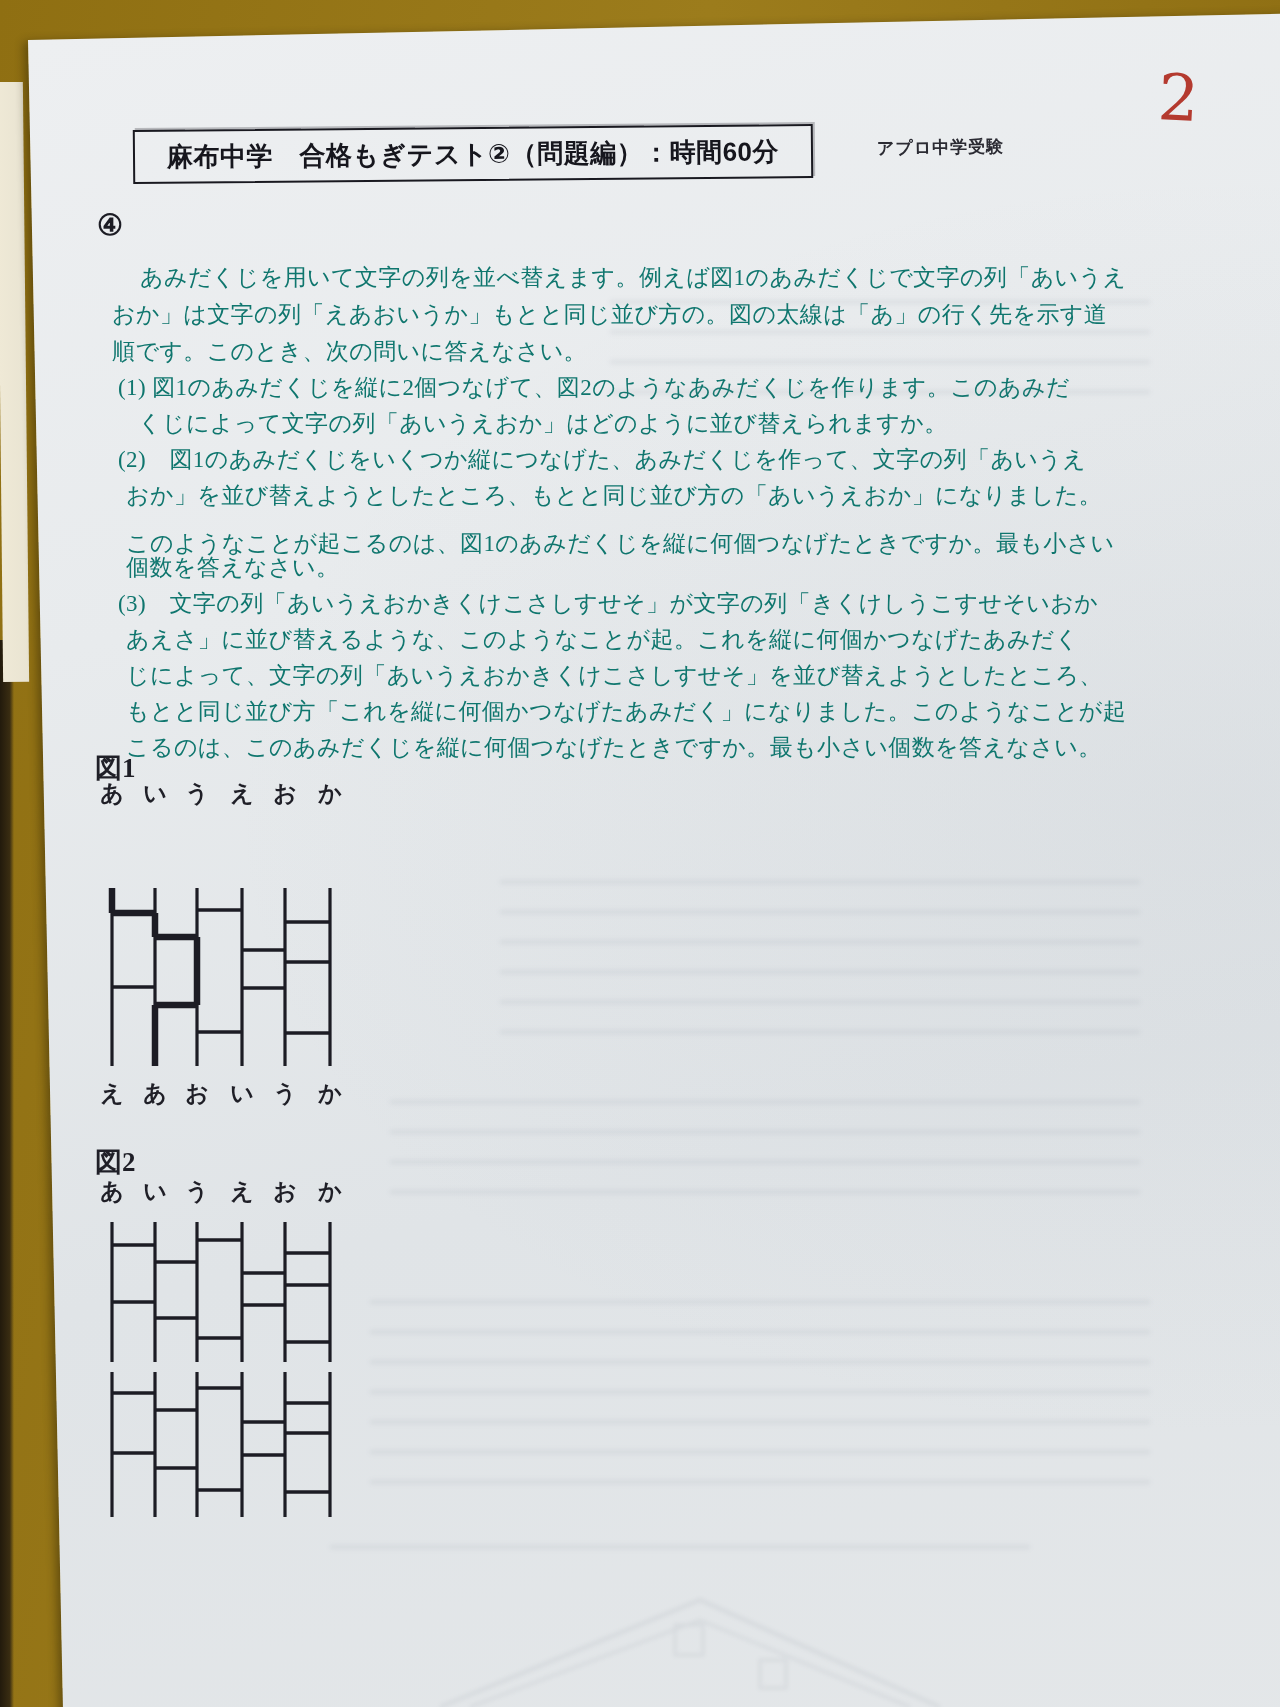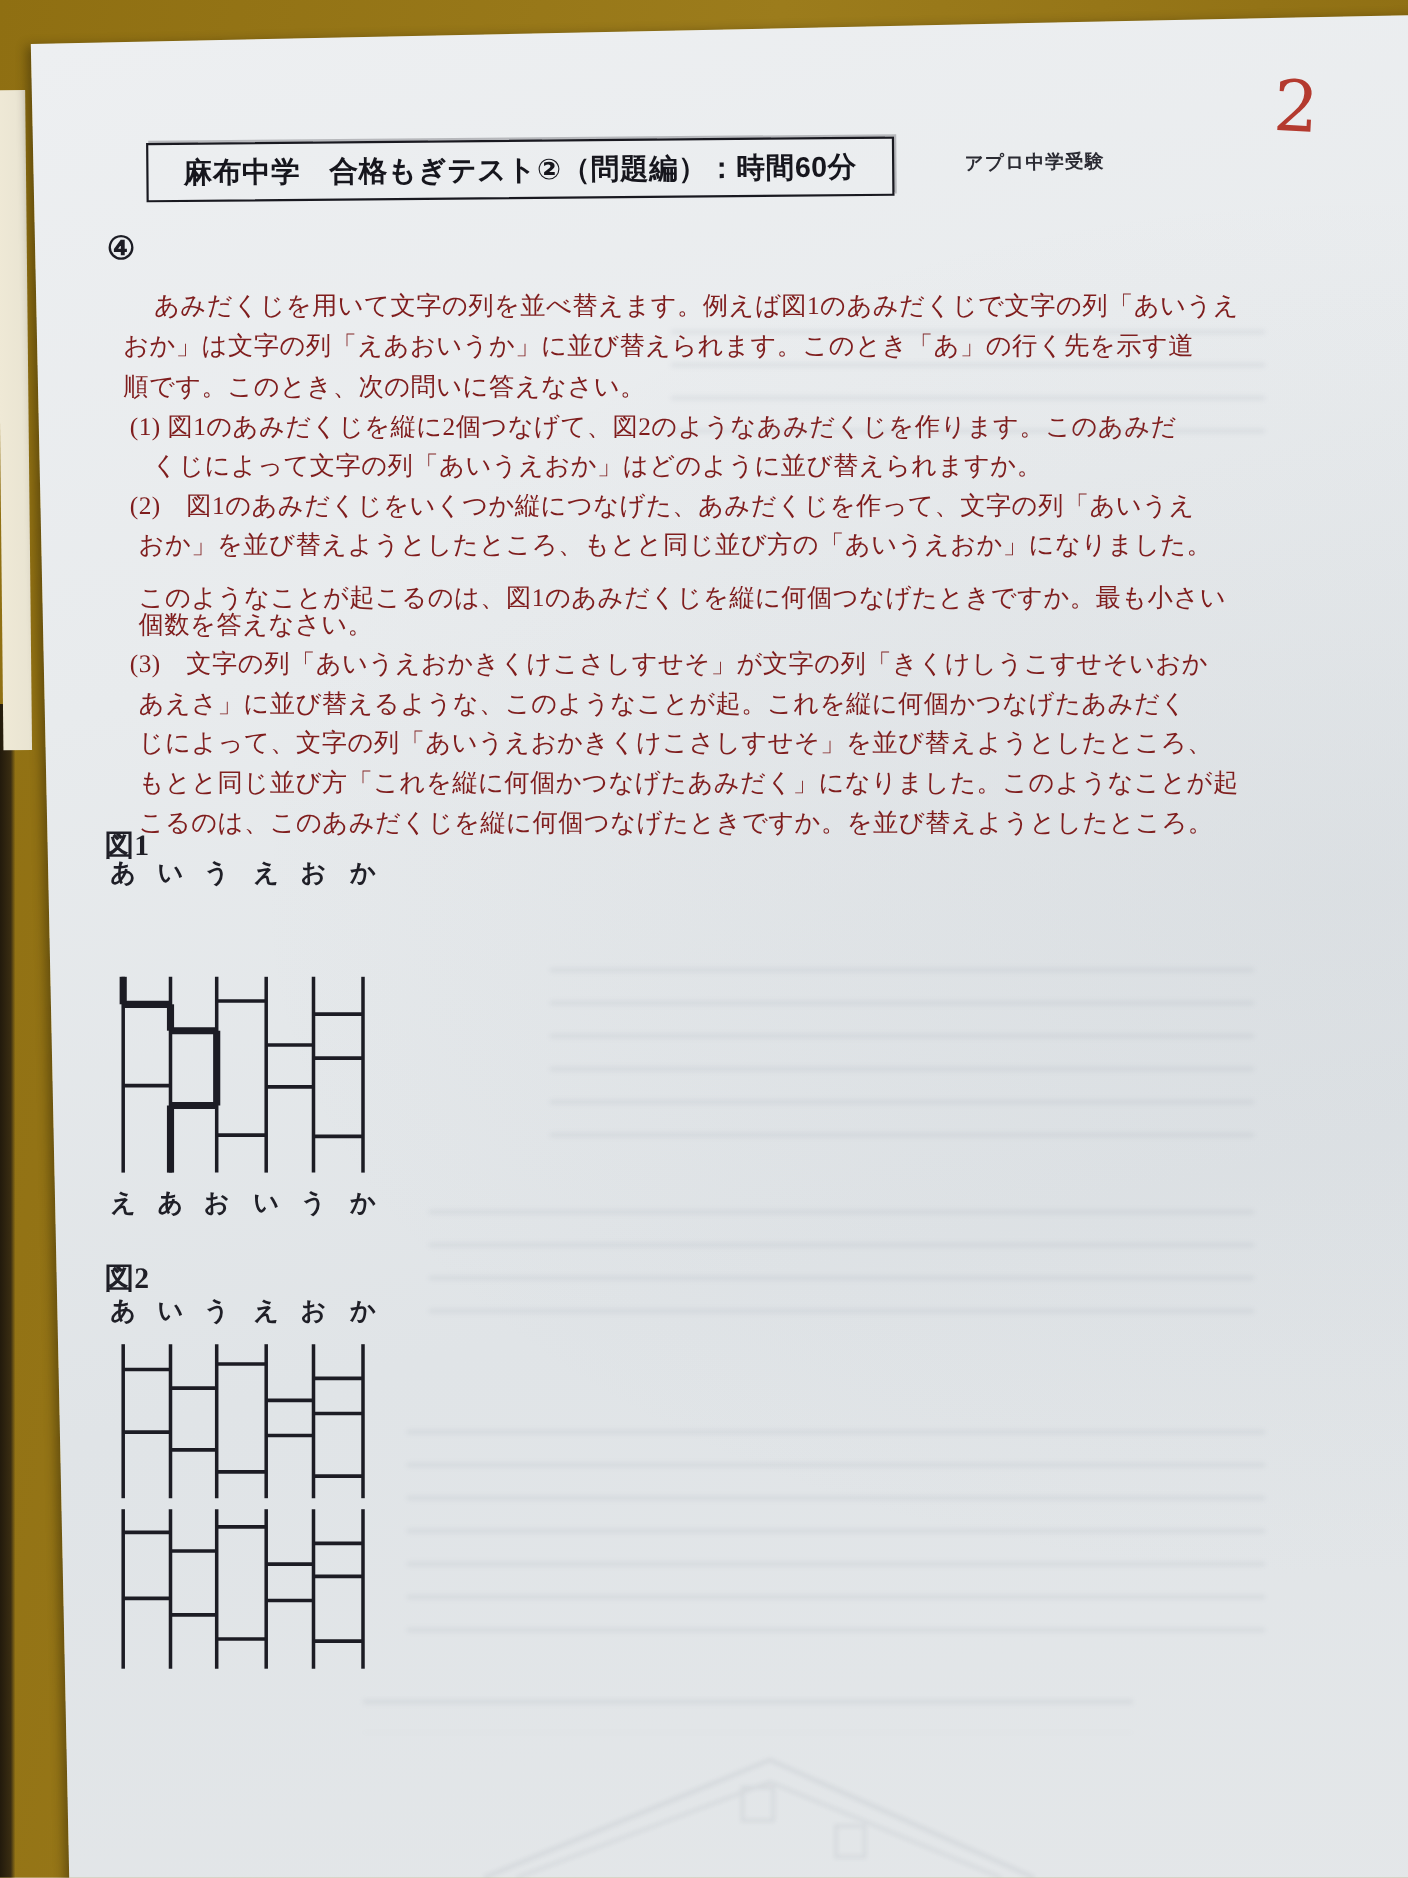--- a/index.html
+++ b/index.html
@@ -29,21 +29,21 @@
     box-shadow:2px -2px 0 rgba(25,25,32,0.25);
     transform:rotate(-0.5deg);}
   .title-text{font-family:"Liberation Sans","DejaVu Sans",sans-serif;font-weight:bold;
     font-size:26px;letter-spacing:0.5px;white-space:nowrap;color:#16161d;}
   .brand{position:absolute;left:877px;top:136px;font-family:"Liberation Sans","DejaVu Sans",sans-serif;
     font-size:17px;font-weight:bold;letter-spacing:1px;color:#2b2b33;transform:rotate(-1deg);}
   .red-num{position:absolute;left:1158px;top:66px;font-size:64px;line-height:1;
     color:#b43a2f;font-family:"DejaVu Serif",serif;transform:rotate(3deg);font-weight:normal;}
   .prob-num{position:absolute;left:97px;top:208px;font-size:29px;font-weight:bold;color:#1c1c24;}
   .tline{position:absolute;font-size:23px;line-height:1;white-space:nowrap;
-    color:#7f1d1d;letter-spacing:0.4px;}
+    color:#0f766e;letter-spacing:0.4px;}
   .fig-label{position:absolute;font-size:27px;font-weight:bold;color:#1f1f27;}
   .flabel{position:absolute;width:30px;text-align:center;font-size:23px;font-weight:bold;color:#1f1f27;}
   svg.ladder{position:absolute;overflow:visible;}
   
   .ghost{position:absolute;opacity:0.13;filter:blur(2.5px);pointer-events:none;}
   .ghost-lines{background:repeating-linear-gradient(180deg,#7e8896 0 4px,rgba(0,0,0,0) 4px 30px);}
   .ghost-peak{opacity:0.10;filter:blur(2px);}
   .ghost-peak svg{overflow:visible;}
 </style>
 </head>
@@ -61,33 +61,33 @@
     </div>
 
     <div class="brand">アプロ中学受験</div>
 
     <div class="red-num">2</div>
 
     <div class="prob-num">④</div>
 
     <div id="text-lines">
         <div class="tline" style="left: 140px; top: 266px;">あみだくじを用いて文字の列を並べ替えます。例えば図1のあみだくじで文字の列「あいうえ</div>
-        <div class="tline" style="left: 112px; top: 303px;">おか」は文字の列「えあおいうか」に並び替えられます。このとき「あ」の行く先を示す道</div>
+        <div class="tline" style="left: 112px; top: 303px;">おか」は文字の列「えあおいうか」もとと同じ並び方の。図の太線は「あ」の行く先を示す道</div>
         <div class="tline" style="left: 112px; top: 340px;">順です。このとき、次の問いに答えなさい。</div>
         <div class="tline" style="left: 118px; top: 376px;">(1) 図1のあみだくじを縦に2個つなげて、図2のようなあみだくじを作ります。このあみだ</div>
         <div class="tline" style="left: 138px; top: 412px; text-align: center;">くじによって文字の列「あいうえおか」はどのように並び替えられますか。</div>
         <div class="tline" style="left: 118px; top: 448px;">(2)　図1のあみだくじをいくつか縦につなげた、あみだくじを作って、文字の列「あいうえ</div>
         <div class="tline" style="left: 126px; top: 484px;">おか」を並び替えようとしたところ、もとと同じ並び方の「あいうえおか」になりました。</div>
         <div class="tline" style="left: 126px; top: 532px;">このようなことが起こるのは、図1のあみだくじを縦に何個つなげたときですか。最も小さい</div>
         <div class="tline" style="left: 126px; top: 556px;">個数を答えなさい。</div>
         <div class="tline" style="left: 118px; top: 592px;">(3)　文字の列「あいうえおかきくけこさしすせそ」が文字の列「きくけしうこすせそいおか</div>
         <div class="tline" style="left: 126px; top: 628px;">あえさ」に並び替えるような、このようなことが起。これを縦に何個かつなげたあみだく</div>
         <div class="tline" style="left: 126px; top: 664px;">じによって、文字の列「あいうえおかきくけこさしすせそ」を並び替えようとしたところ、</div>
         <div class="tline" style="left: 126px; top: 700px;">もとと同じ並び方「これを縦に何個かつなげたあみだく」になりました。このようなことが起</div>
-        <div class="tline" style="left: 126px; top: 736px;">こるのは、このあみだくじを縦に何個つなげたときですか。を並び替えようとしたところ。</div>
+        <div class="tline" style="left: 126px; top: 736px;">こるのは、このあみだくじを縦に何個つなげたときですか。最も小さい個数を答えなさい。</div>
       </div>
 
     <div class="fig-label" id="fig1-label" style="left: 95px; top: 750px;">図1</div>
     <div id="fig1-top-labels">
         <div class="flabel" style="left: 97px; top: 778px;">あ</div>
         <div class="flabel" style="left: 140px; top: 778px;">い</div>
         <div class="flabel" style="left: 182px; top: 778px;">う</div>
         <div class="flabel" style="left: 227px; top: 778px;">え</div>
         <div class="flabel" style="left: 270px; top: 778px;">お</div>
         <div class="flabel" style="left: 315px; top: 778px;">か</div>

